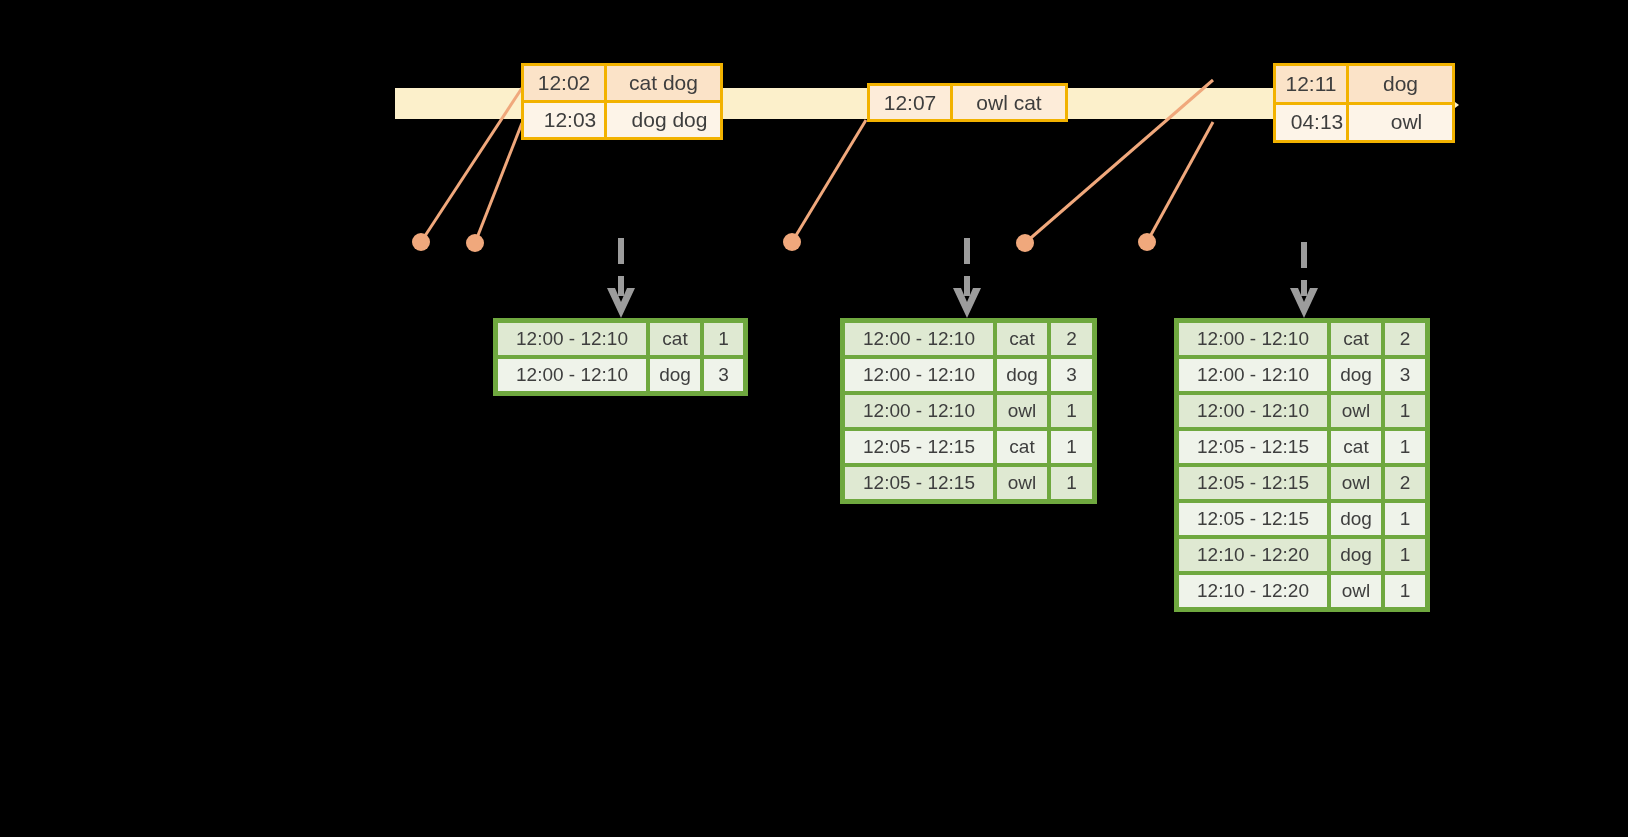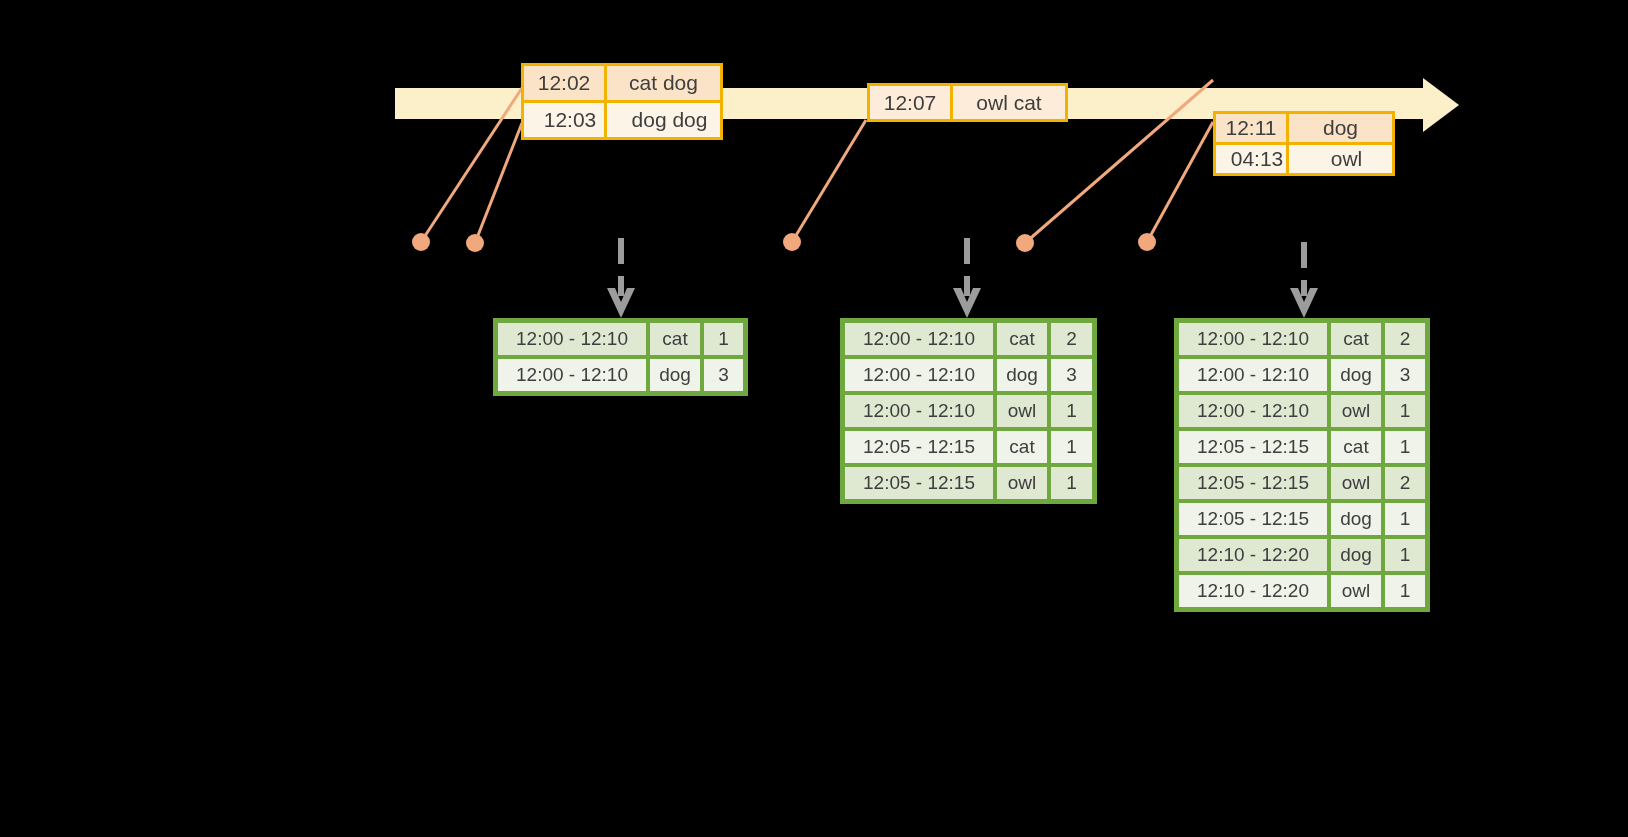--- a/index.html
+++ b/index.html
@@ -22,21 +22,21 @@
     border-left:36px solid var(--timeline-fill,#fcf0cb);
   }
   
   .ebox{
     position:absolute;display:grid;gap:3px;box-sizing:border-box;
     background:var(--event-border,#f2b200);
     border:3px solid var(--event-border,#f2b200);
   }
   #ebox1{left:521px;top:63px;width:202px;height:77px;grid-template-columns:80px 1fr;}
   #ebox2{left:867px;top:83px;width:201px;height:39px;grid-template-columns:80px 1fr;}
-  #ebox3{left:1213px;top:63px;width:182px;height:65px;grid-template-columns:70px 1fr;margin-top:48px;}
+  #ebox3{left:1273px;top:63px;width:182px;height:80px;grid-template-columns:70px 1fr;}
   .ecell{
     display:flex;align-items:center;justify-content:center;
     font-size:21px;color:var(--text-dark,#3e3e3e);
   }
   .e-dark{background:var(--event-row-dark,#fbe3c8);}
   .e-mid{background:var(--event-row-mid,#fdecd9);}
   .e-light{background:var(--event-row-light,#fdf4e8);padding-left:12px;}
   
   #overlay{position:absolute;left:0;top:0;width:1628px;height:837px;}
   

